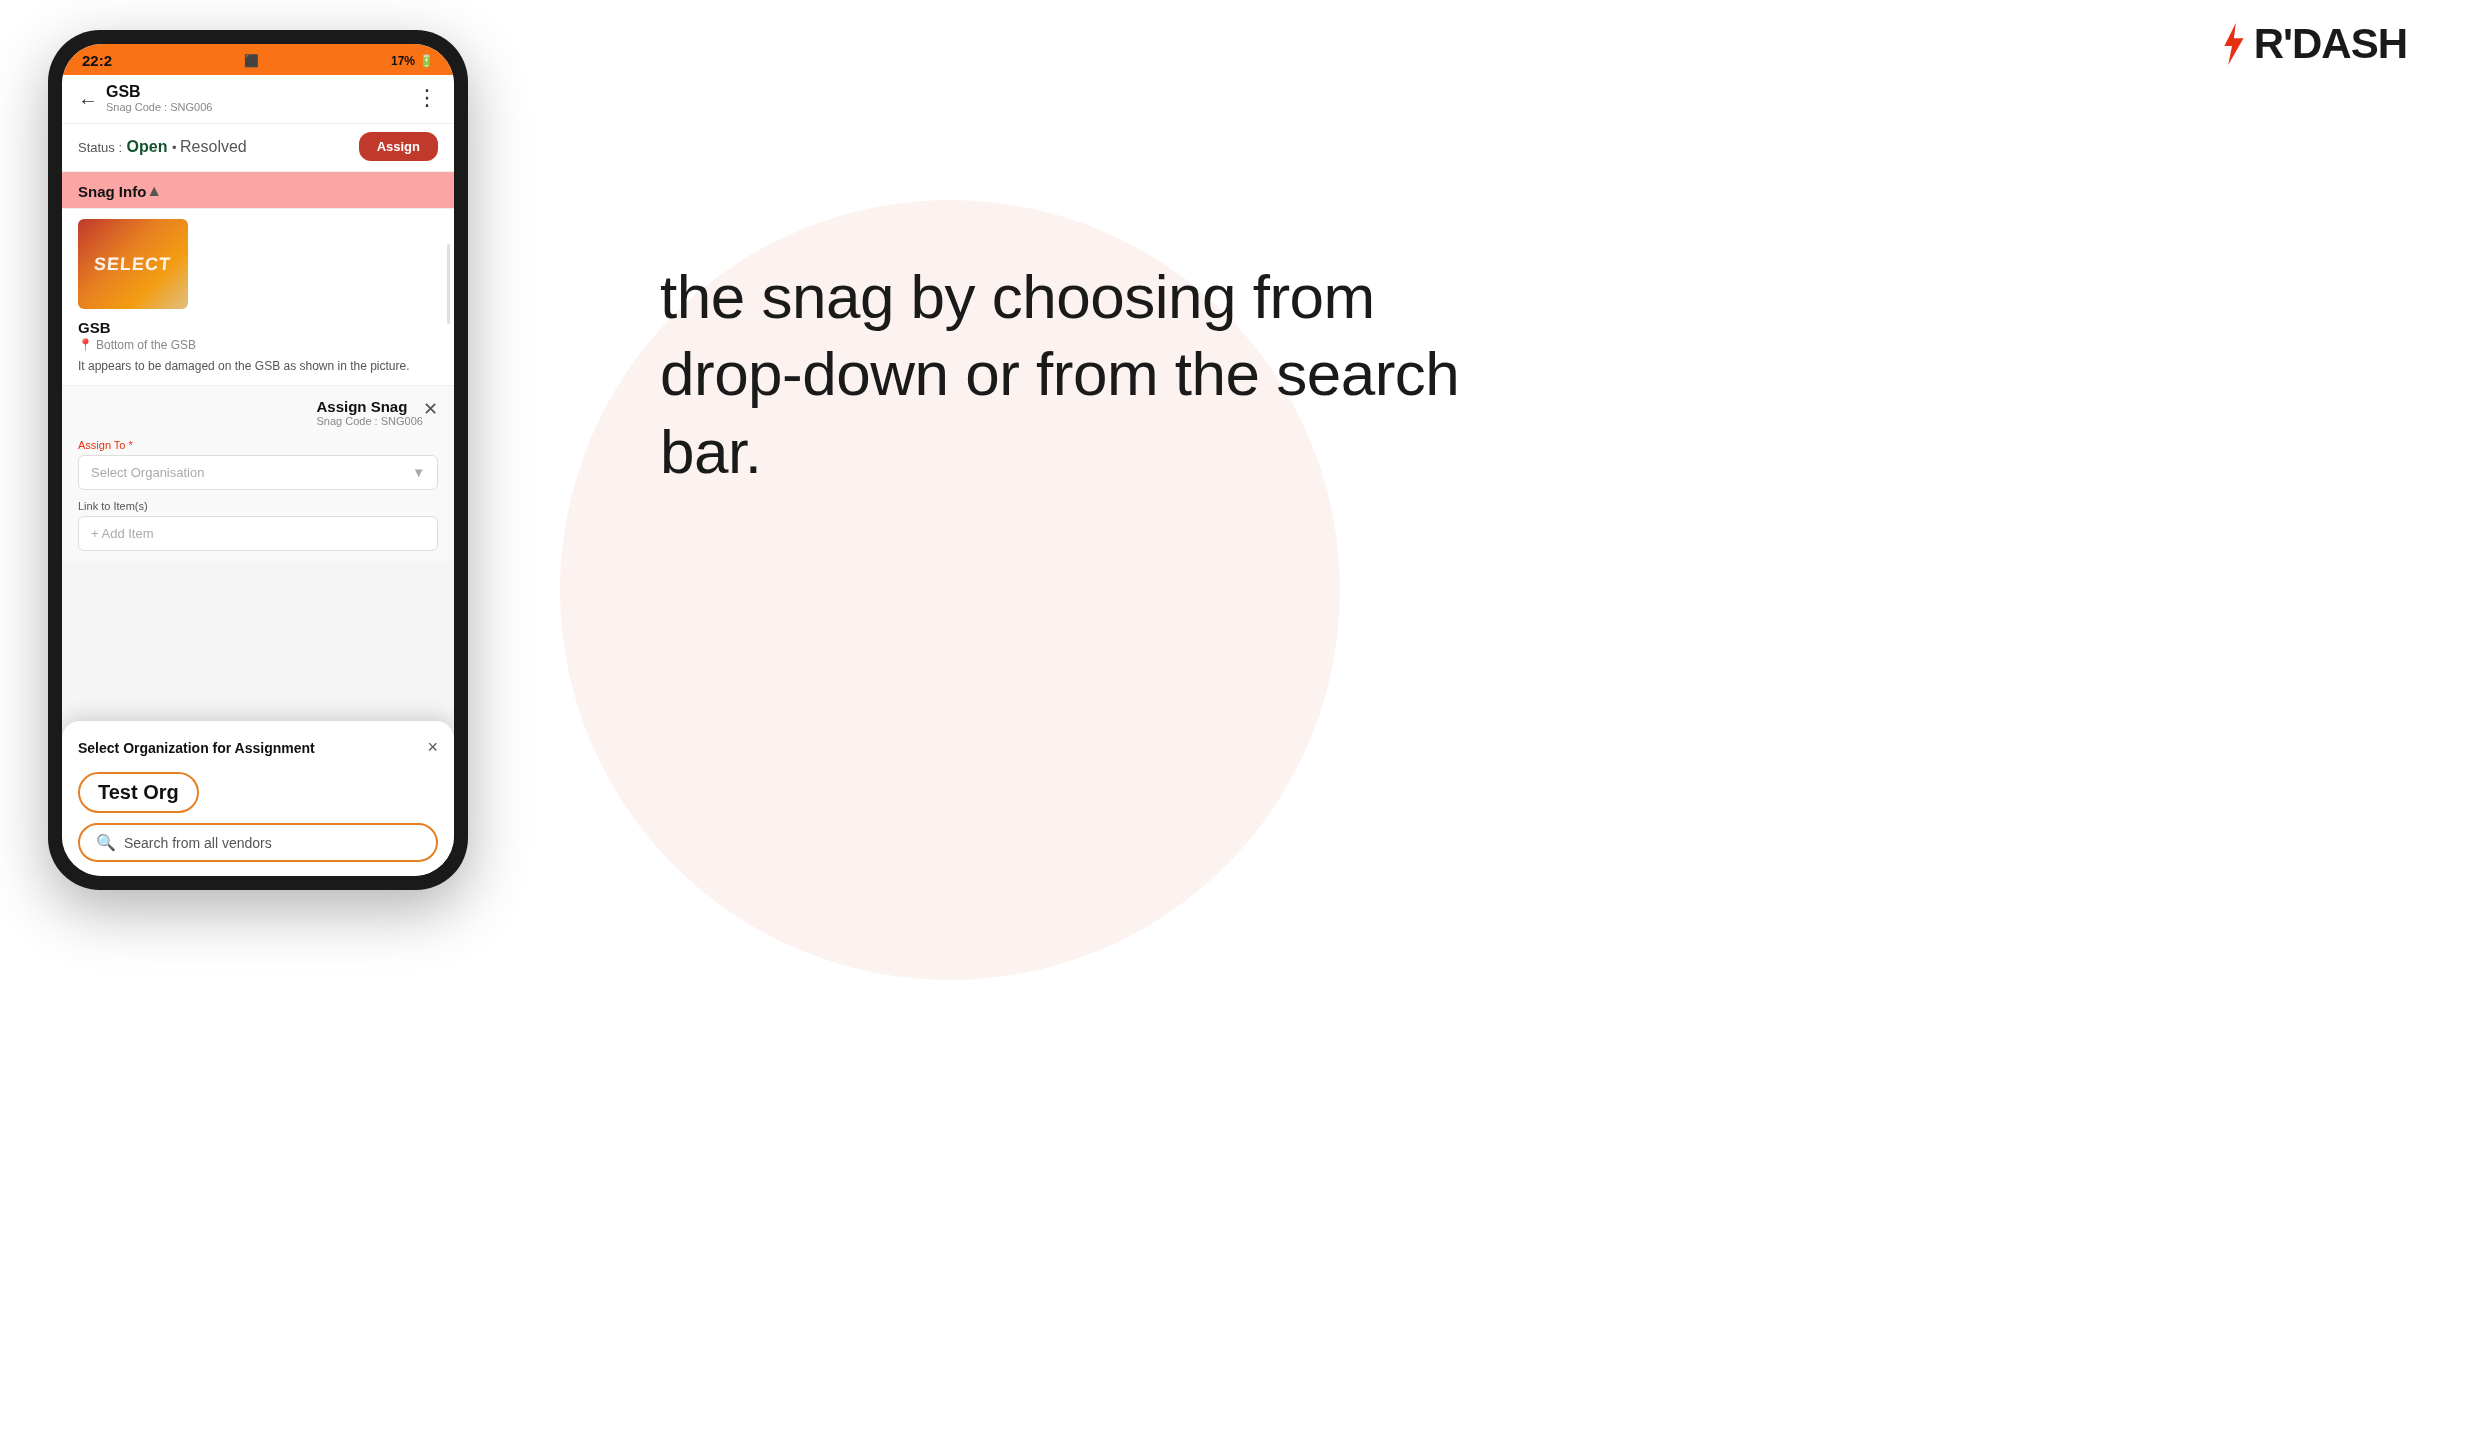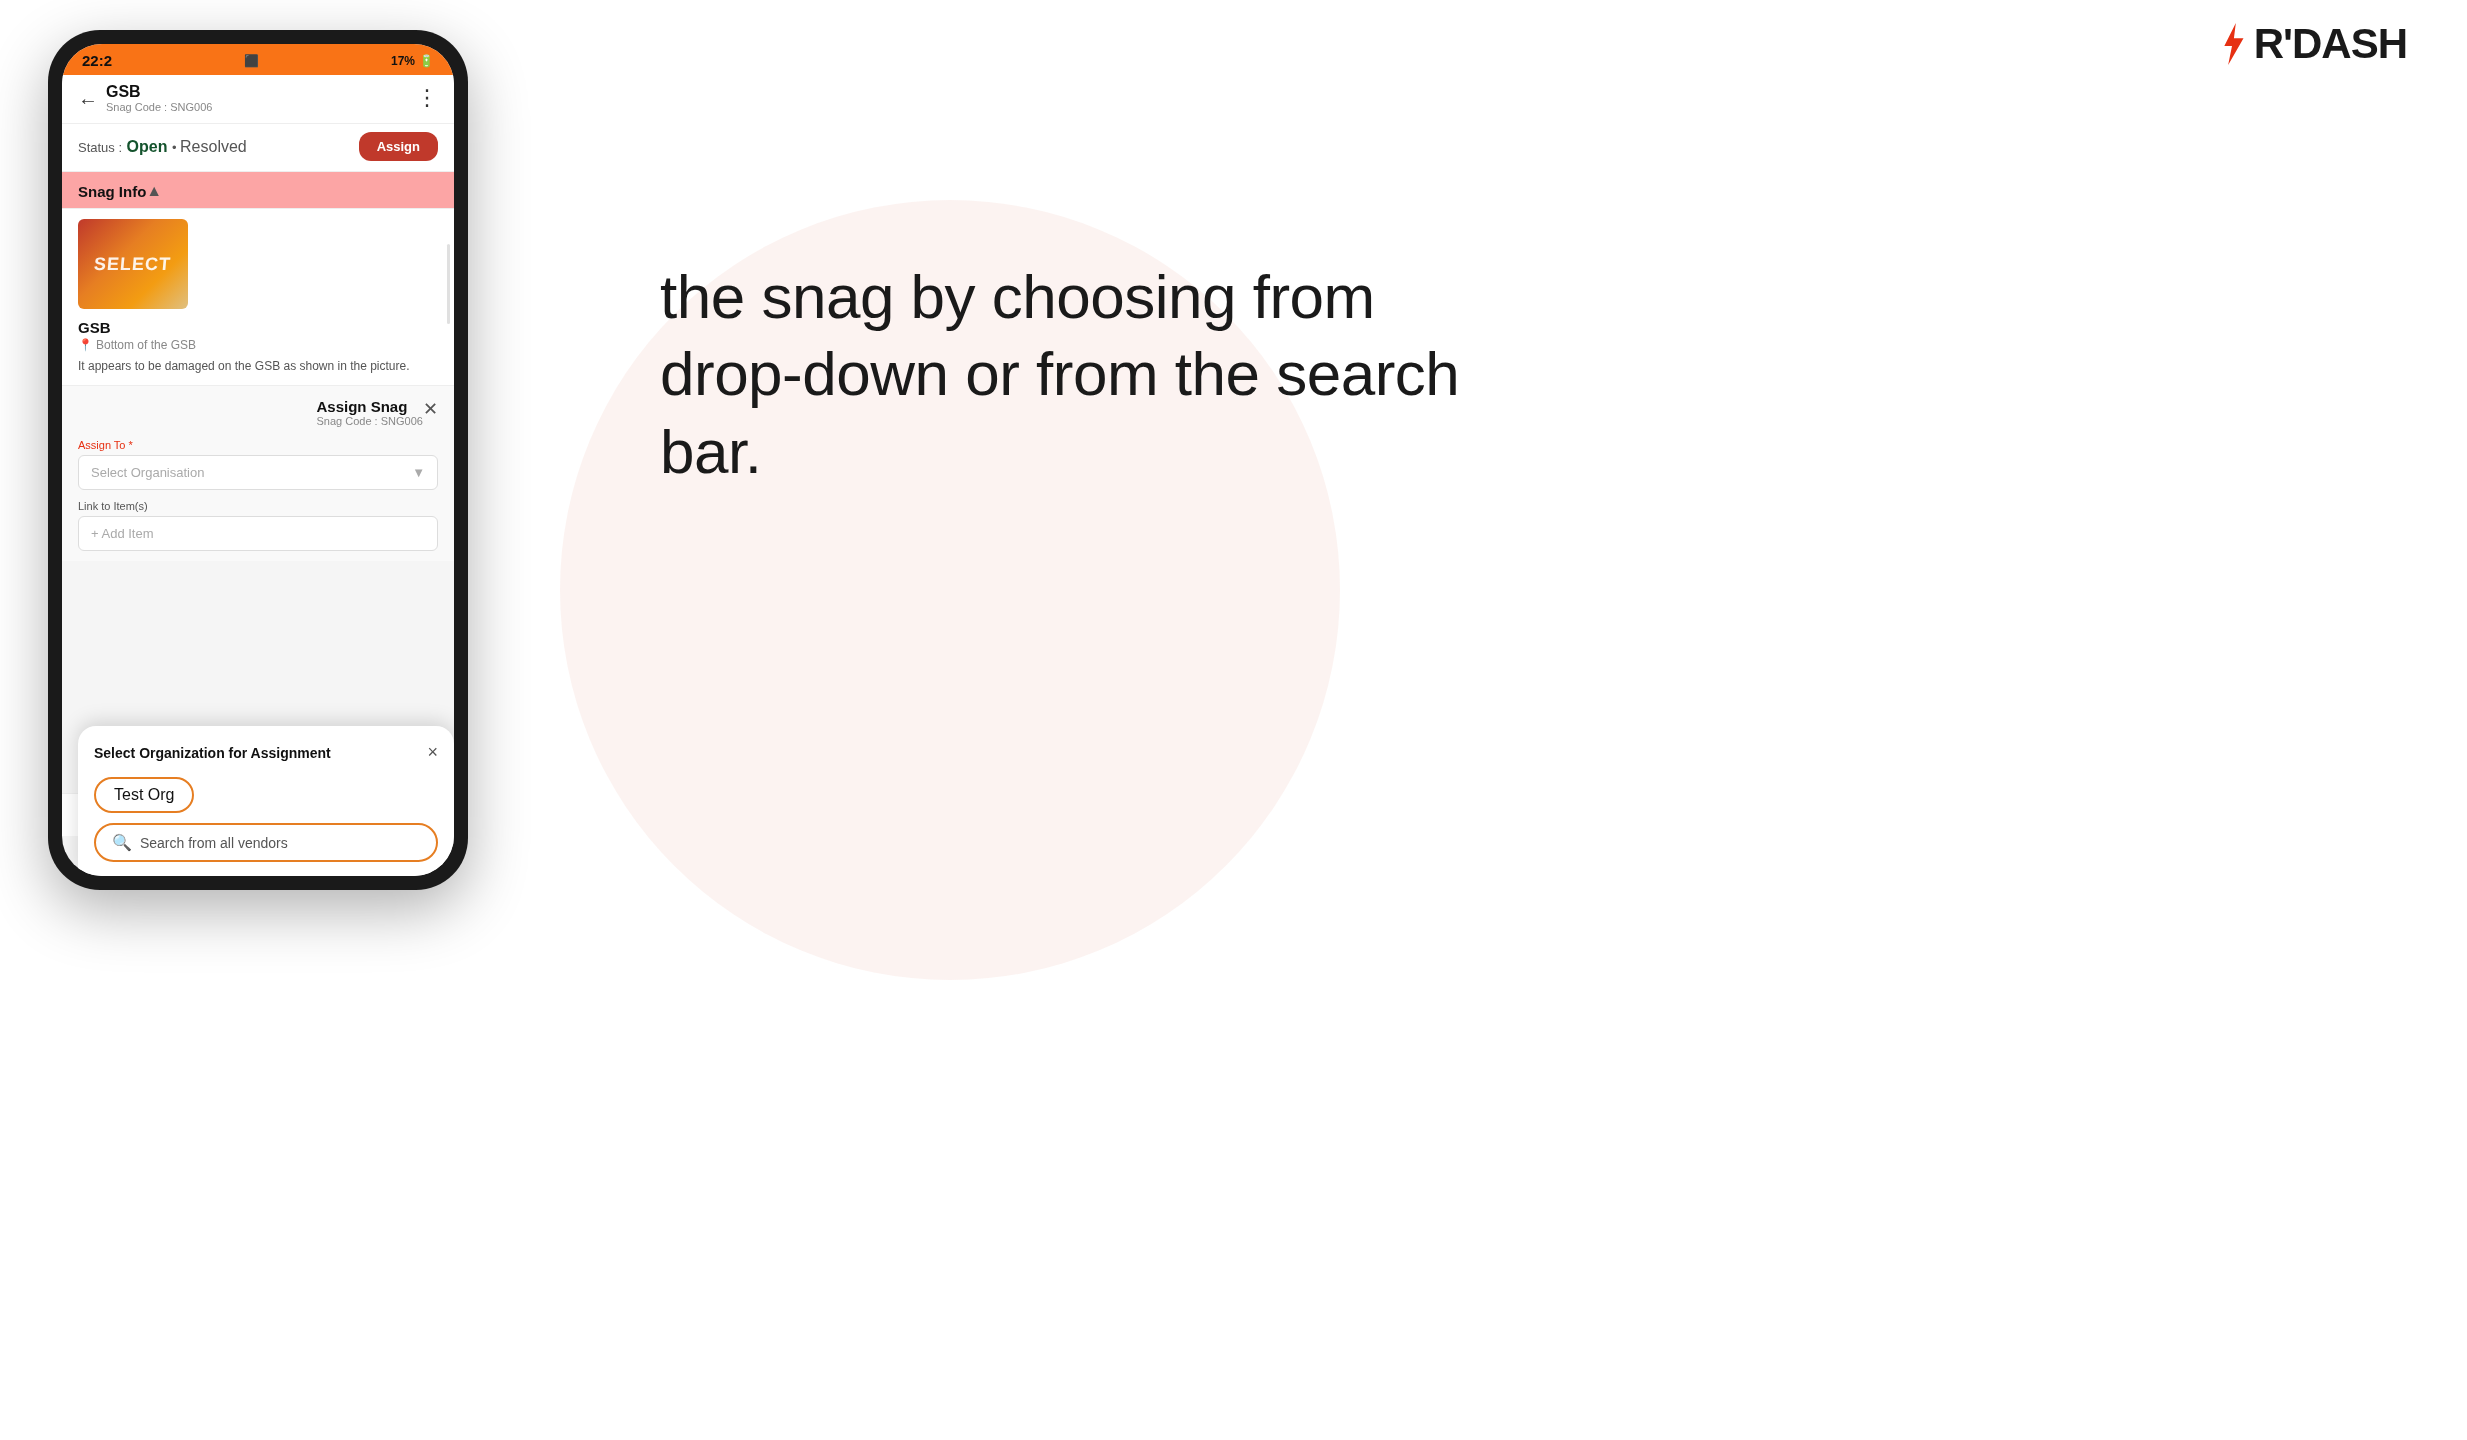--- a/index.html
+++ b/index.html
@@ -313,21 +313,21 @@
       border-radius: 6px;
       padding: 9px 12px;
       font-size: 13px;
       color: #aaa;
     }
 
     
     .bottom-popup {
       position: absolute;
       bottom: 0;
-      left: 16px;
+      left: 0;
       right: 0;
       background: #fff;
       border-radius: 18px 18px 0 0;
       box-shadow: 0 -4px 20px rgba(0,0,0,0.15);
       padding: 16px 16px 14px;
       z-index: 20;
     }
 
     .popup-header {
       display: flex;
@@ -347,22 +347,22 @@
       color: #555;
       cursor: pointer;
     }
 
     
     .org-chip {
       display: inline-block;
       border: 2px solid #e67e22;
       border-radius: 22px;
       padding: 7px 18px;
-      font-size: 16px;
-      font-weight: 400;
+      font-size: 20px;
+      font-weight: 700;
       color: #111;
       margin-bottom: 10px;
       cursor: pointer;
     }
 
     
     .search-bar {
       display: flex;
       align-items: center;
       gap: 8px;

